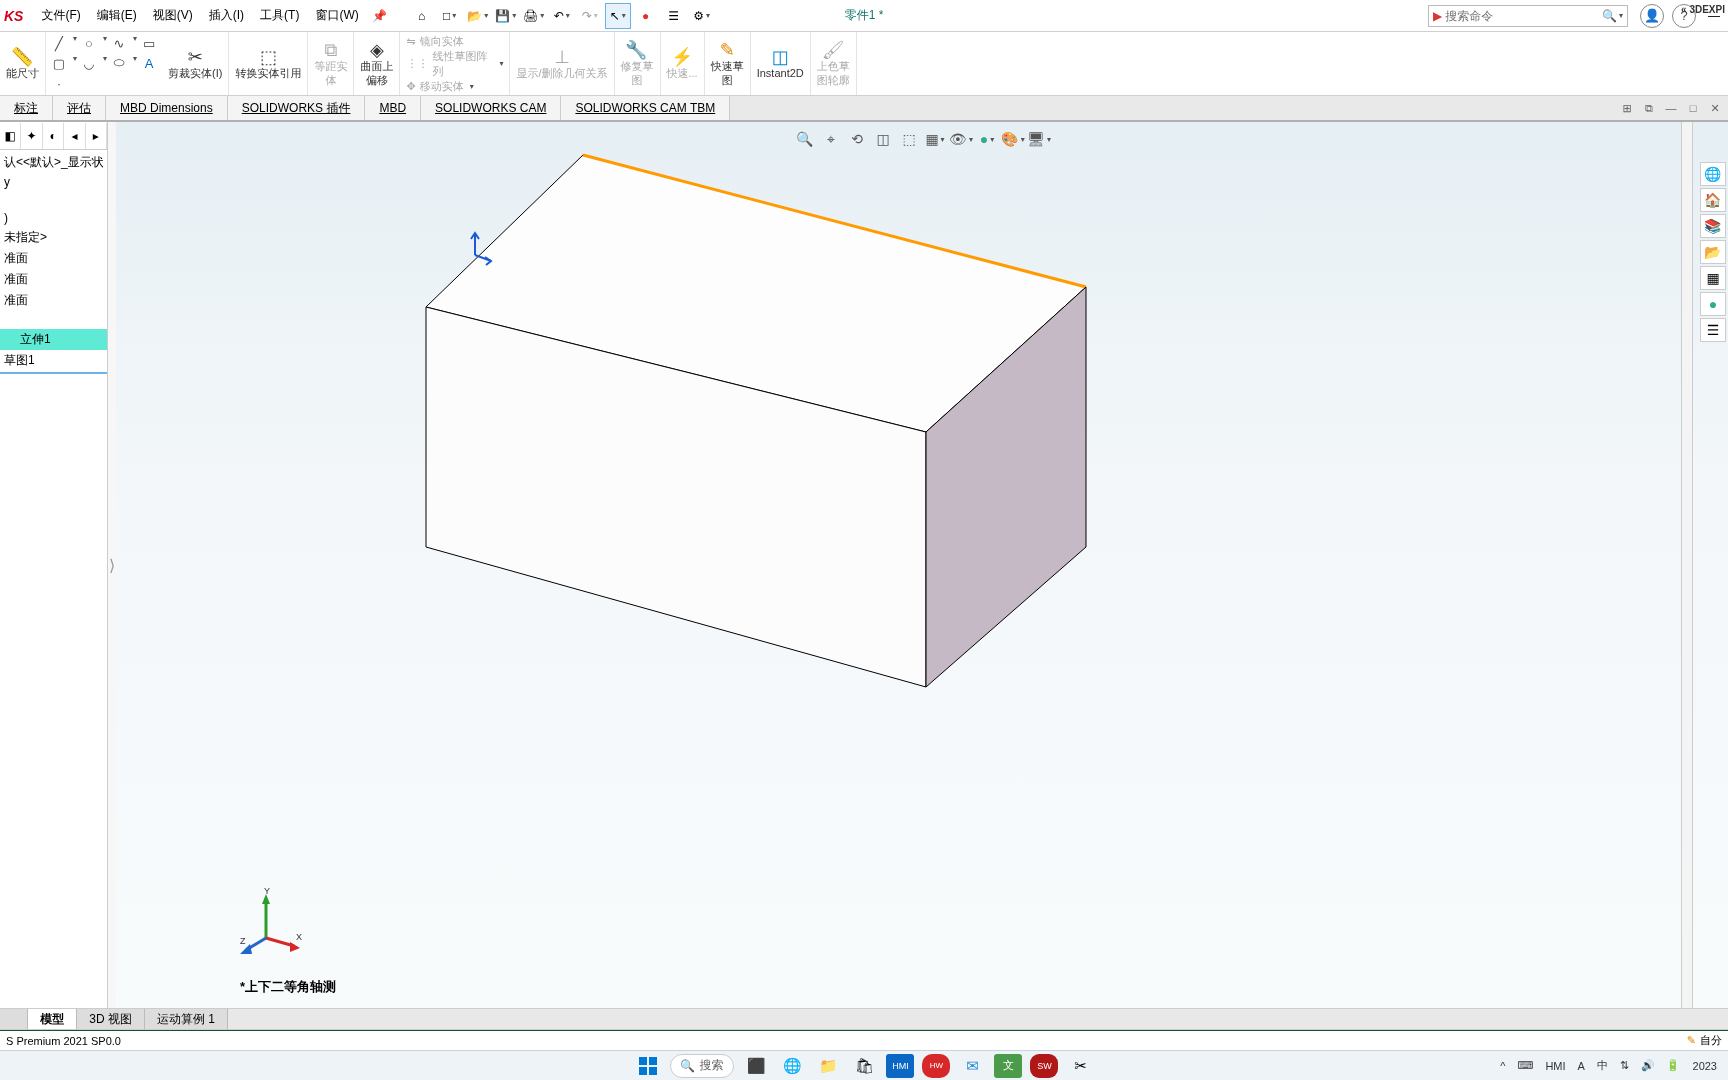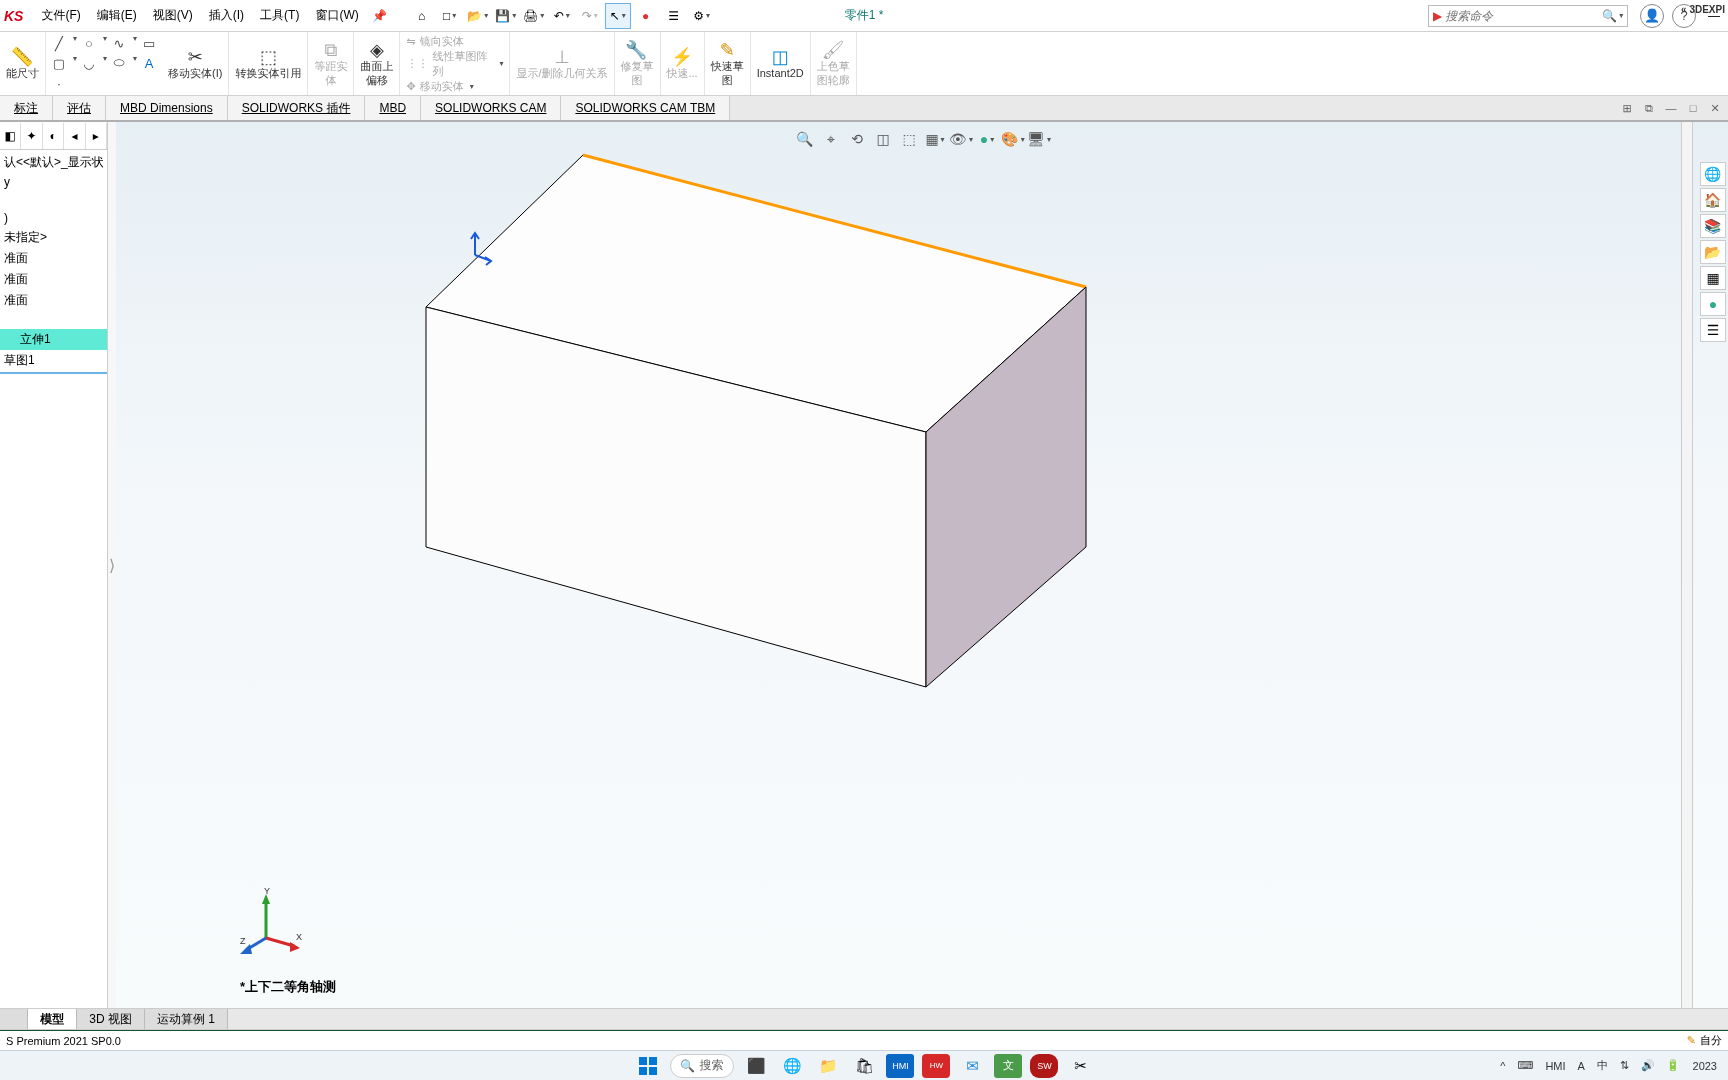--- a/index.html
+++ b/index.html
@@ -9,21 +9,21 @@
 .menubar { height: 32px; background: #fff; display: flex; align-items: center; border-bottom: 1px solid #d0d0d0; font-size: 12px; }
 .logo { color: #d6001c; font-style: italic; font-weight: bold; padding: 0 10px 0 4px; font-size: 14px; }
 .menu-item { padding: 12px 8px; height: 100%; display: flex; align-items: center; cursor: pointer; }
 .menubar .pin { padding: 0 6px; }
 .menubar .spacer { width: 14px; }
 .menubar .toolbar-btn { width: 26px; height: 26px; display: flex; align-items: center; justify-content: center; margin: 0 1px; }
 .dd-arrow { font-size: 8px; color: #555; margin-left: 2px; }
 .doc-title { position: absolute; left: 50%; transform: translateX(-50%); font-size: 12px; color: #0f766e; }
 .right-tools { margin-left: auto; display: flex; align-items: center; }
 .search-box { display: flex; align-items: center; border: 1px solid #bbb; height: 22px; width: 200px; background: #fff; padding: 0 4px; margin-right: 8px; }
-.search-box input { border: none; outline: none; flex: 1; font-size: 12px; color: #ec4899; font-style: italic; }
+.search-box input { border: none; outline: none; flex: 1; font-size: 12px; color: #ec4899; }
 .round-btn { width: 24px; height: 24px; border: 1px solid #888; border-radius: 50%; display: flex; align-items: center; justify-content: center; margin: 0 4px; font-size: 13px; color: #444; }
 
 
 .ribbon { height: 64px; background: #fff; display: flex; border-bottom: 1px solid #d0d0d0; }
 .ribbon-group { display: flex; flex-direction: column; align-items: center; justify-content: center; padding: 2px 6px; border-right: 1px solid #e4e4e4; font-size: 11px; color: #333; position: relative; }
 .ribbon-group.disabled { color: #aaa; }
 .ribbon-group .ico { font-size: 18px; height: 20px; display: flex; align-items: center; justify-content: center; }
 .ribbon-group .lbl { text-align: center; line-height: 1.2; white-space: pre-line; }
 .mini-grid { display: flex; flex-direction: column; gap: 2px; padding: 2px 4px; }
 .mini-row { display: flex; gap: 3px; }
@@ -183,21 +183,21 @@
       <div class="mini-ico">⬭</div>
         <span class="dd-arrow">▾</span>
       <div class="mini-ico" style="color:#06c">A</div>
     </div>
     <div class="mini-row">
       <div class="mini-ico">·</div>
     </div>
   </div>
   <div class="ribbon-group">
     <div class="ico">✂</div>
-    <div class="lbl">移动实体(I)</div>
+    <div class="lbl">剪裁实体(I)</div>
   </div>
   <div class="ribbon-group">
     <div class="ico">⬚</div>
     <div class="lbl">转换实体引用</div>
   </div>
   <div class="ribbon-group disabled">
     <div class="ico">⧉</div>
     <div class="lbl">等距实
 体</div>
   </div>
@@ -383,21 +383,21 @@
   </div>
   <div class="tb-search">
     <span>🔍</span>
     <span>搜索</span>
   </div>
   <div class="tb-item">⬛</div>
   <div class="tb-item">🌐</div>
   <div class="tb-item">📁</div>
   <div class="tb-item">🛍</div>
   <div class="tb-item" style="background:#0a67c4;color:#fff;font-size:9px;border-radius:3px">HMI</div>
-  <div class="tb-item" style="background:#d62828;color:#fff;font-size:8px;border-radius:4px">HW</div>
+  <div class="tb-item" style="background:#d62828;color:#fff;font-size:8px;border-radius:10px">HW</div>
   <div class="tb-item" style="color:#2a8dd6">✉</div>
   <div class="tb-item" style="background:#4a9c4a;color:#fff;font-size:11px;border-radius:3px">文</div>
   <div class="tb-item" style="background:#b01818;color:#fff;font-size:9px;border-radius:9px">SW</div>
   <div class="tb-item">✂</div>
 
   <div class="tb-right">
     <span class="tr">^</span>
     <span class="tr">⌨</span>
     <span class="tr">HMI</span>
     <span class="tr">A</span>

